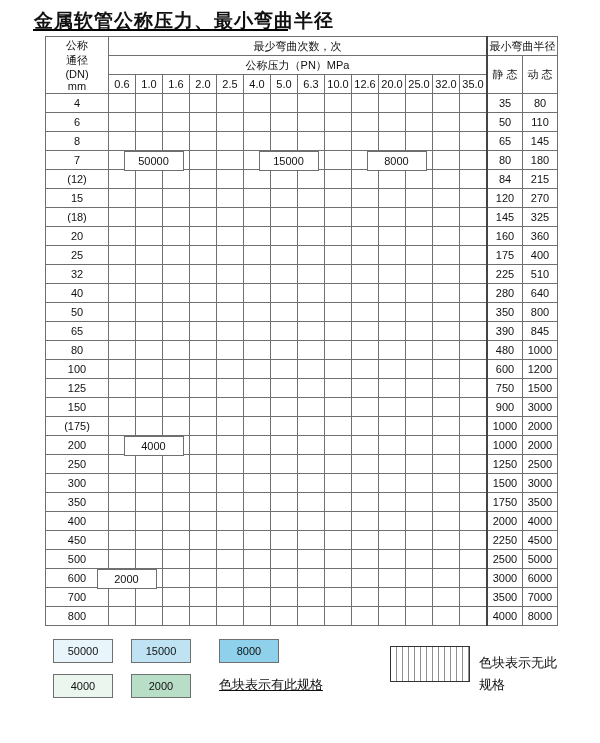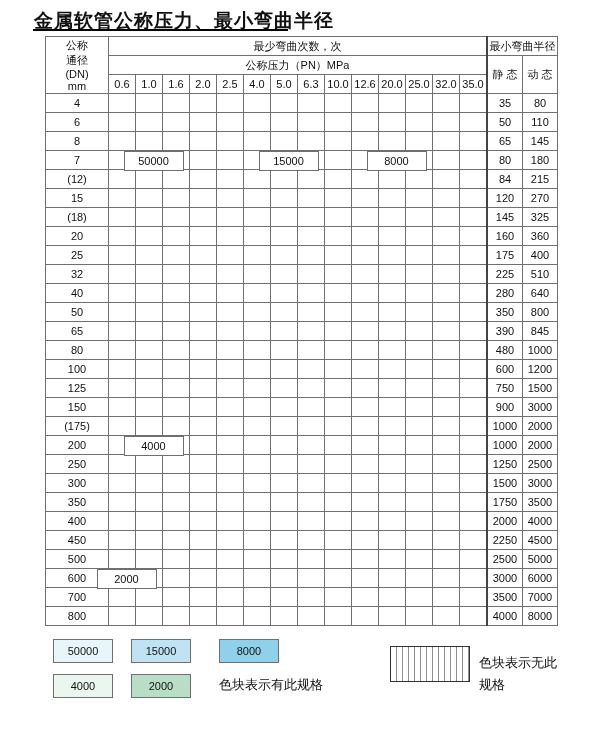--- a/index.html
+++ b/index.html
@@ -660,16 +660,16 @@
 <div class="callout" id="co3" style="left: 366.5px; top: 150.5px; width: 58px;">8000</div>
 <div class="callout" id="co4" style="left: 123.5px; top: 435.5px; width: 58px;">4000</div>
 <div class="callout" id="co5" style="left: 96.5px; top: 568.5px; width: 58px;">2000</div>
 
 <div id="legend">
   <div class="lgbox lg-blue-l" style="left:20px;top:3px;">50000</div>
   <div class="lgbox lg-blue-m" style="left:98px;top:3px;">15000</div>
   <div class="lgbox lg-blue-d" style="left:186px;top:3px;">8000</div>
   <div class="lgbox lg-grn-l" style="left:20px;top:38px;">4000</div>
   <div class="lgbox lg-grn-d" style="left:98px;top:38px;">2000</div>
-  <div class="lgtext" style="left:186px;top:38px;">色块表示有此规格</div>
+  <div class="lgtext" style="left:186px;top:38px;text-decoration:underline;">色块表示有此规格</div>
   <div id="hatchbox"></div>
   <div class="lgtext" style="left:446px;top:16px;">色块表示无此规格</div>
 </div>
 
 </body></html>

